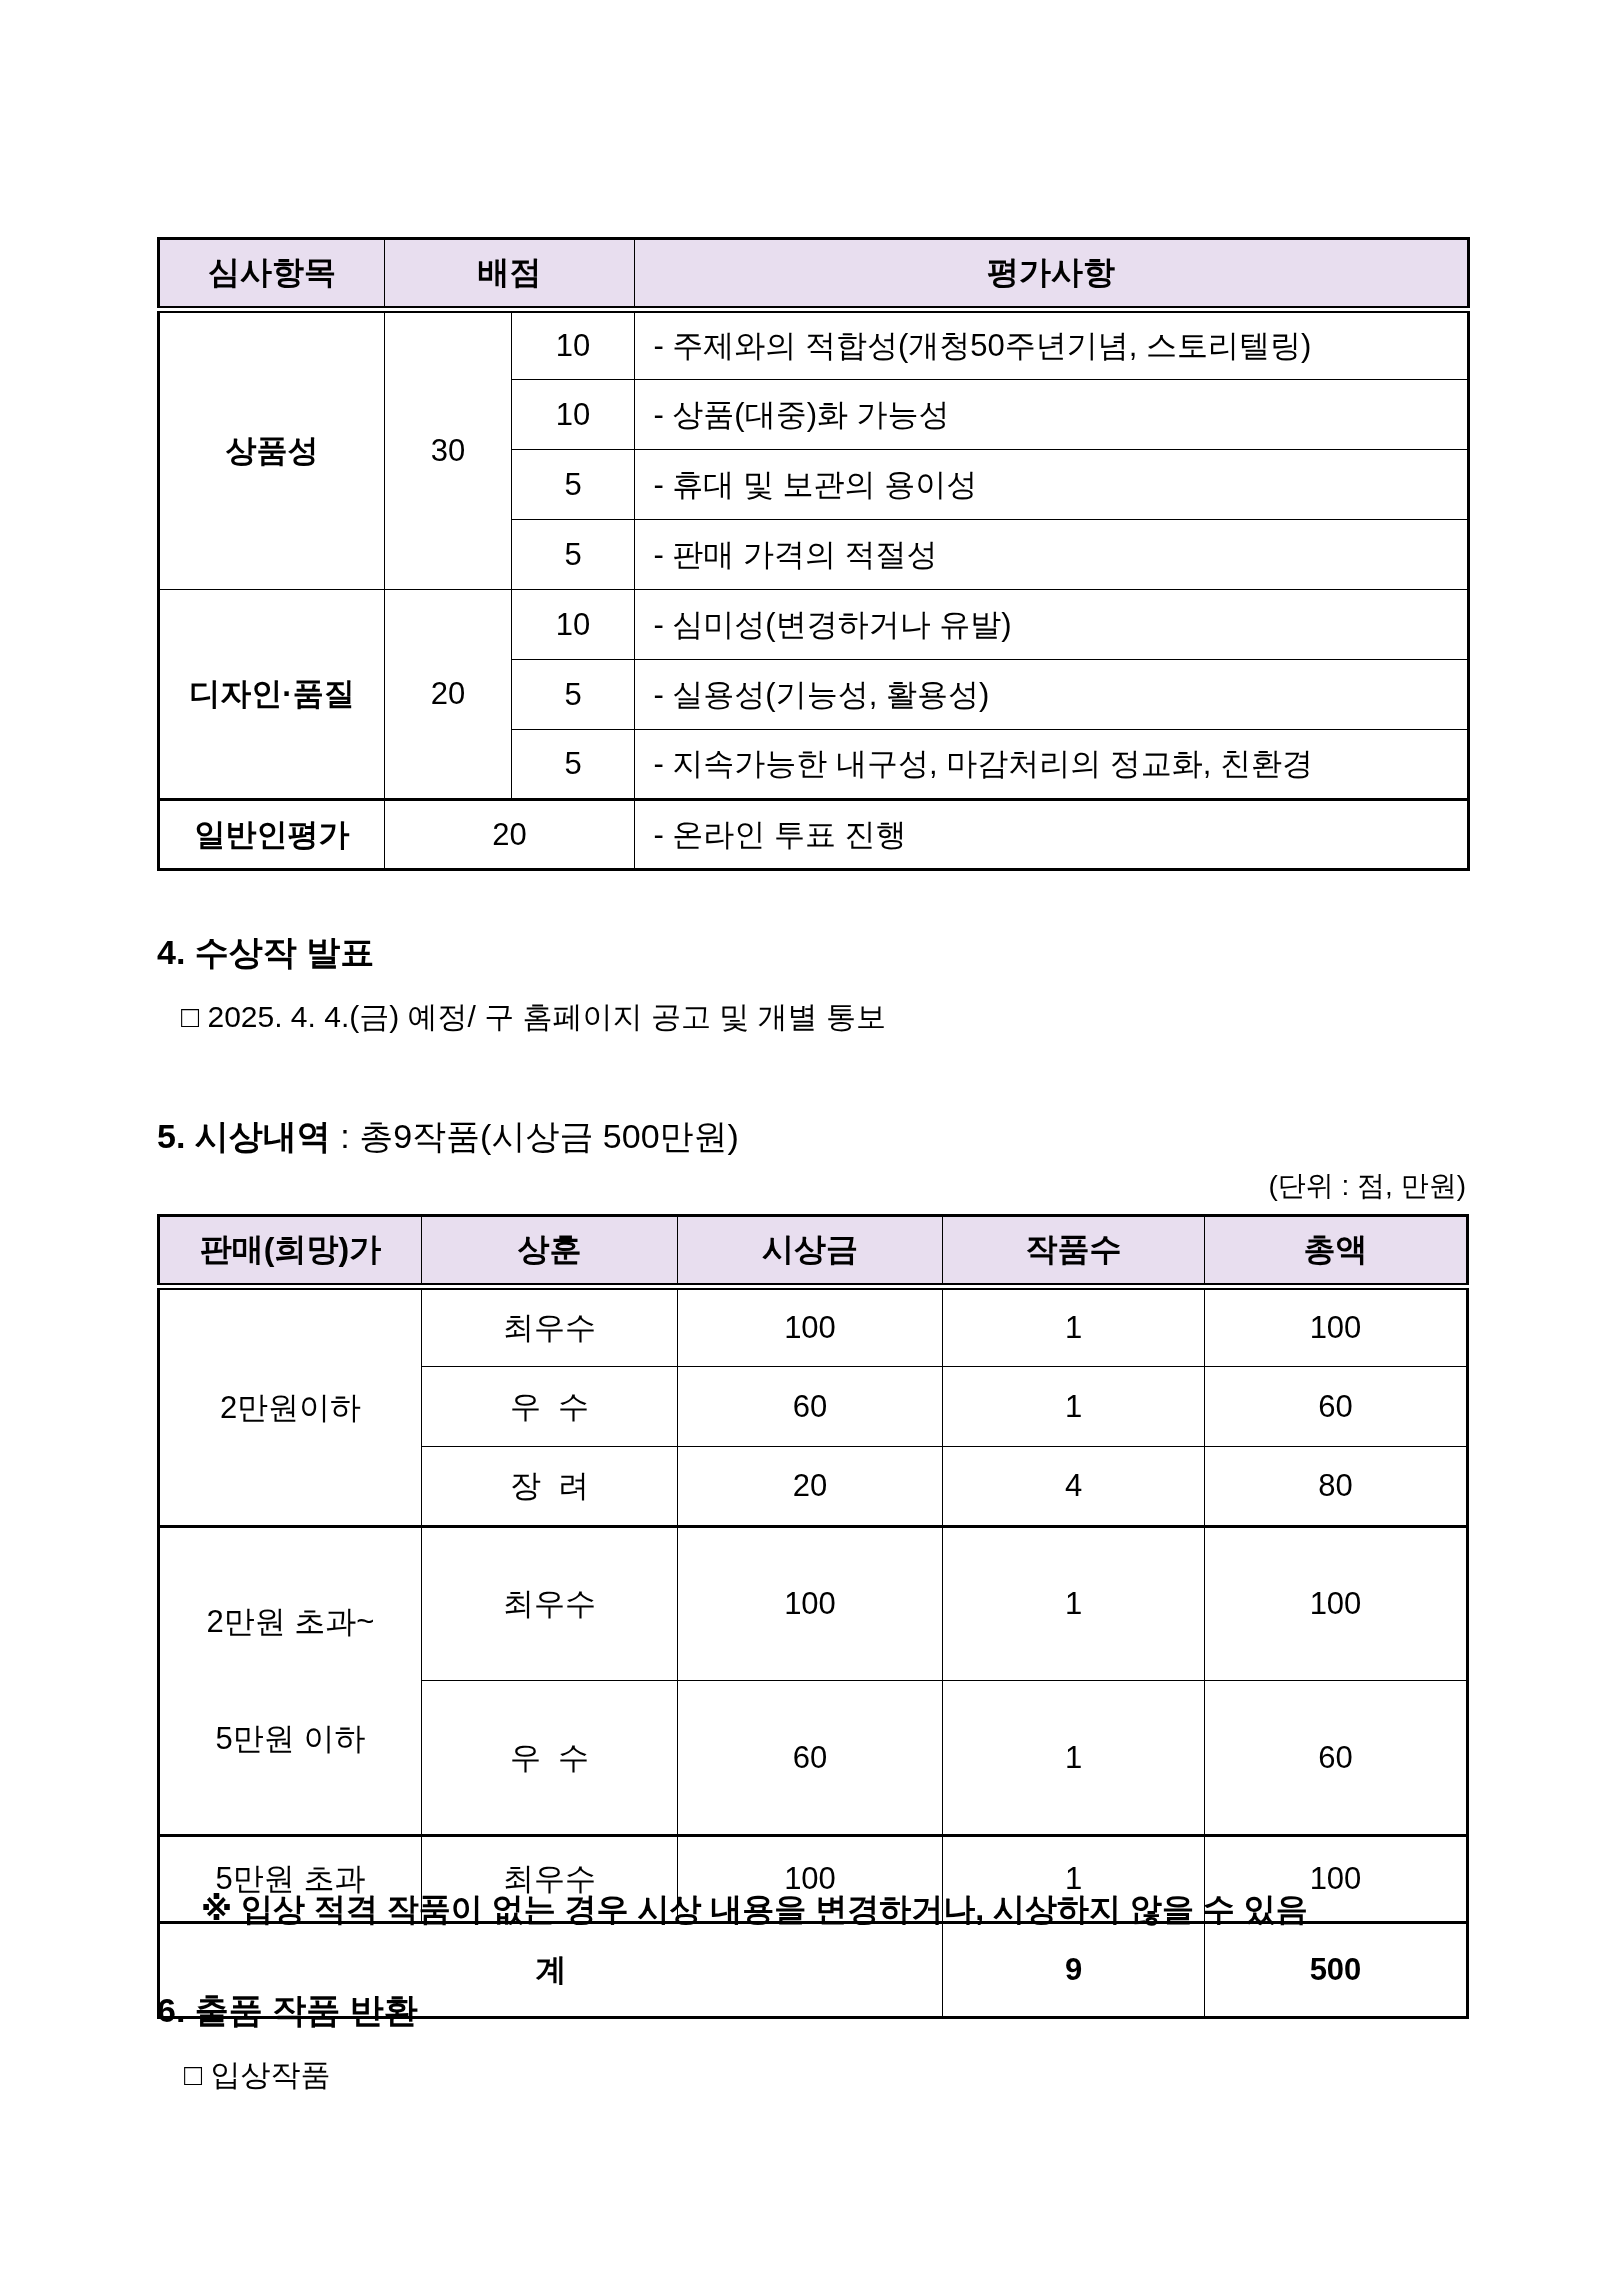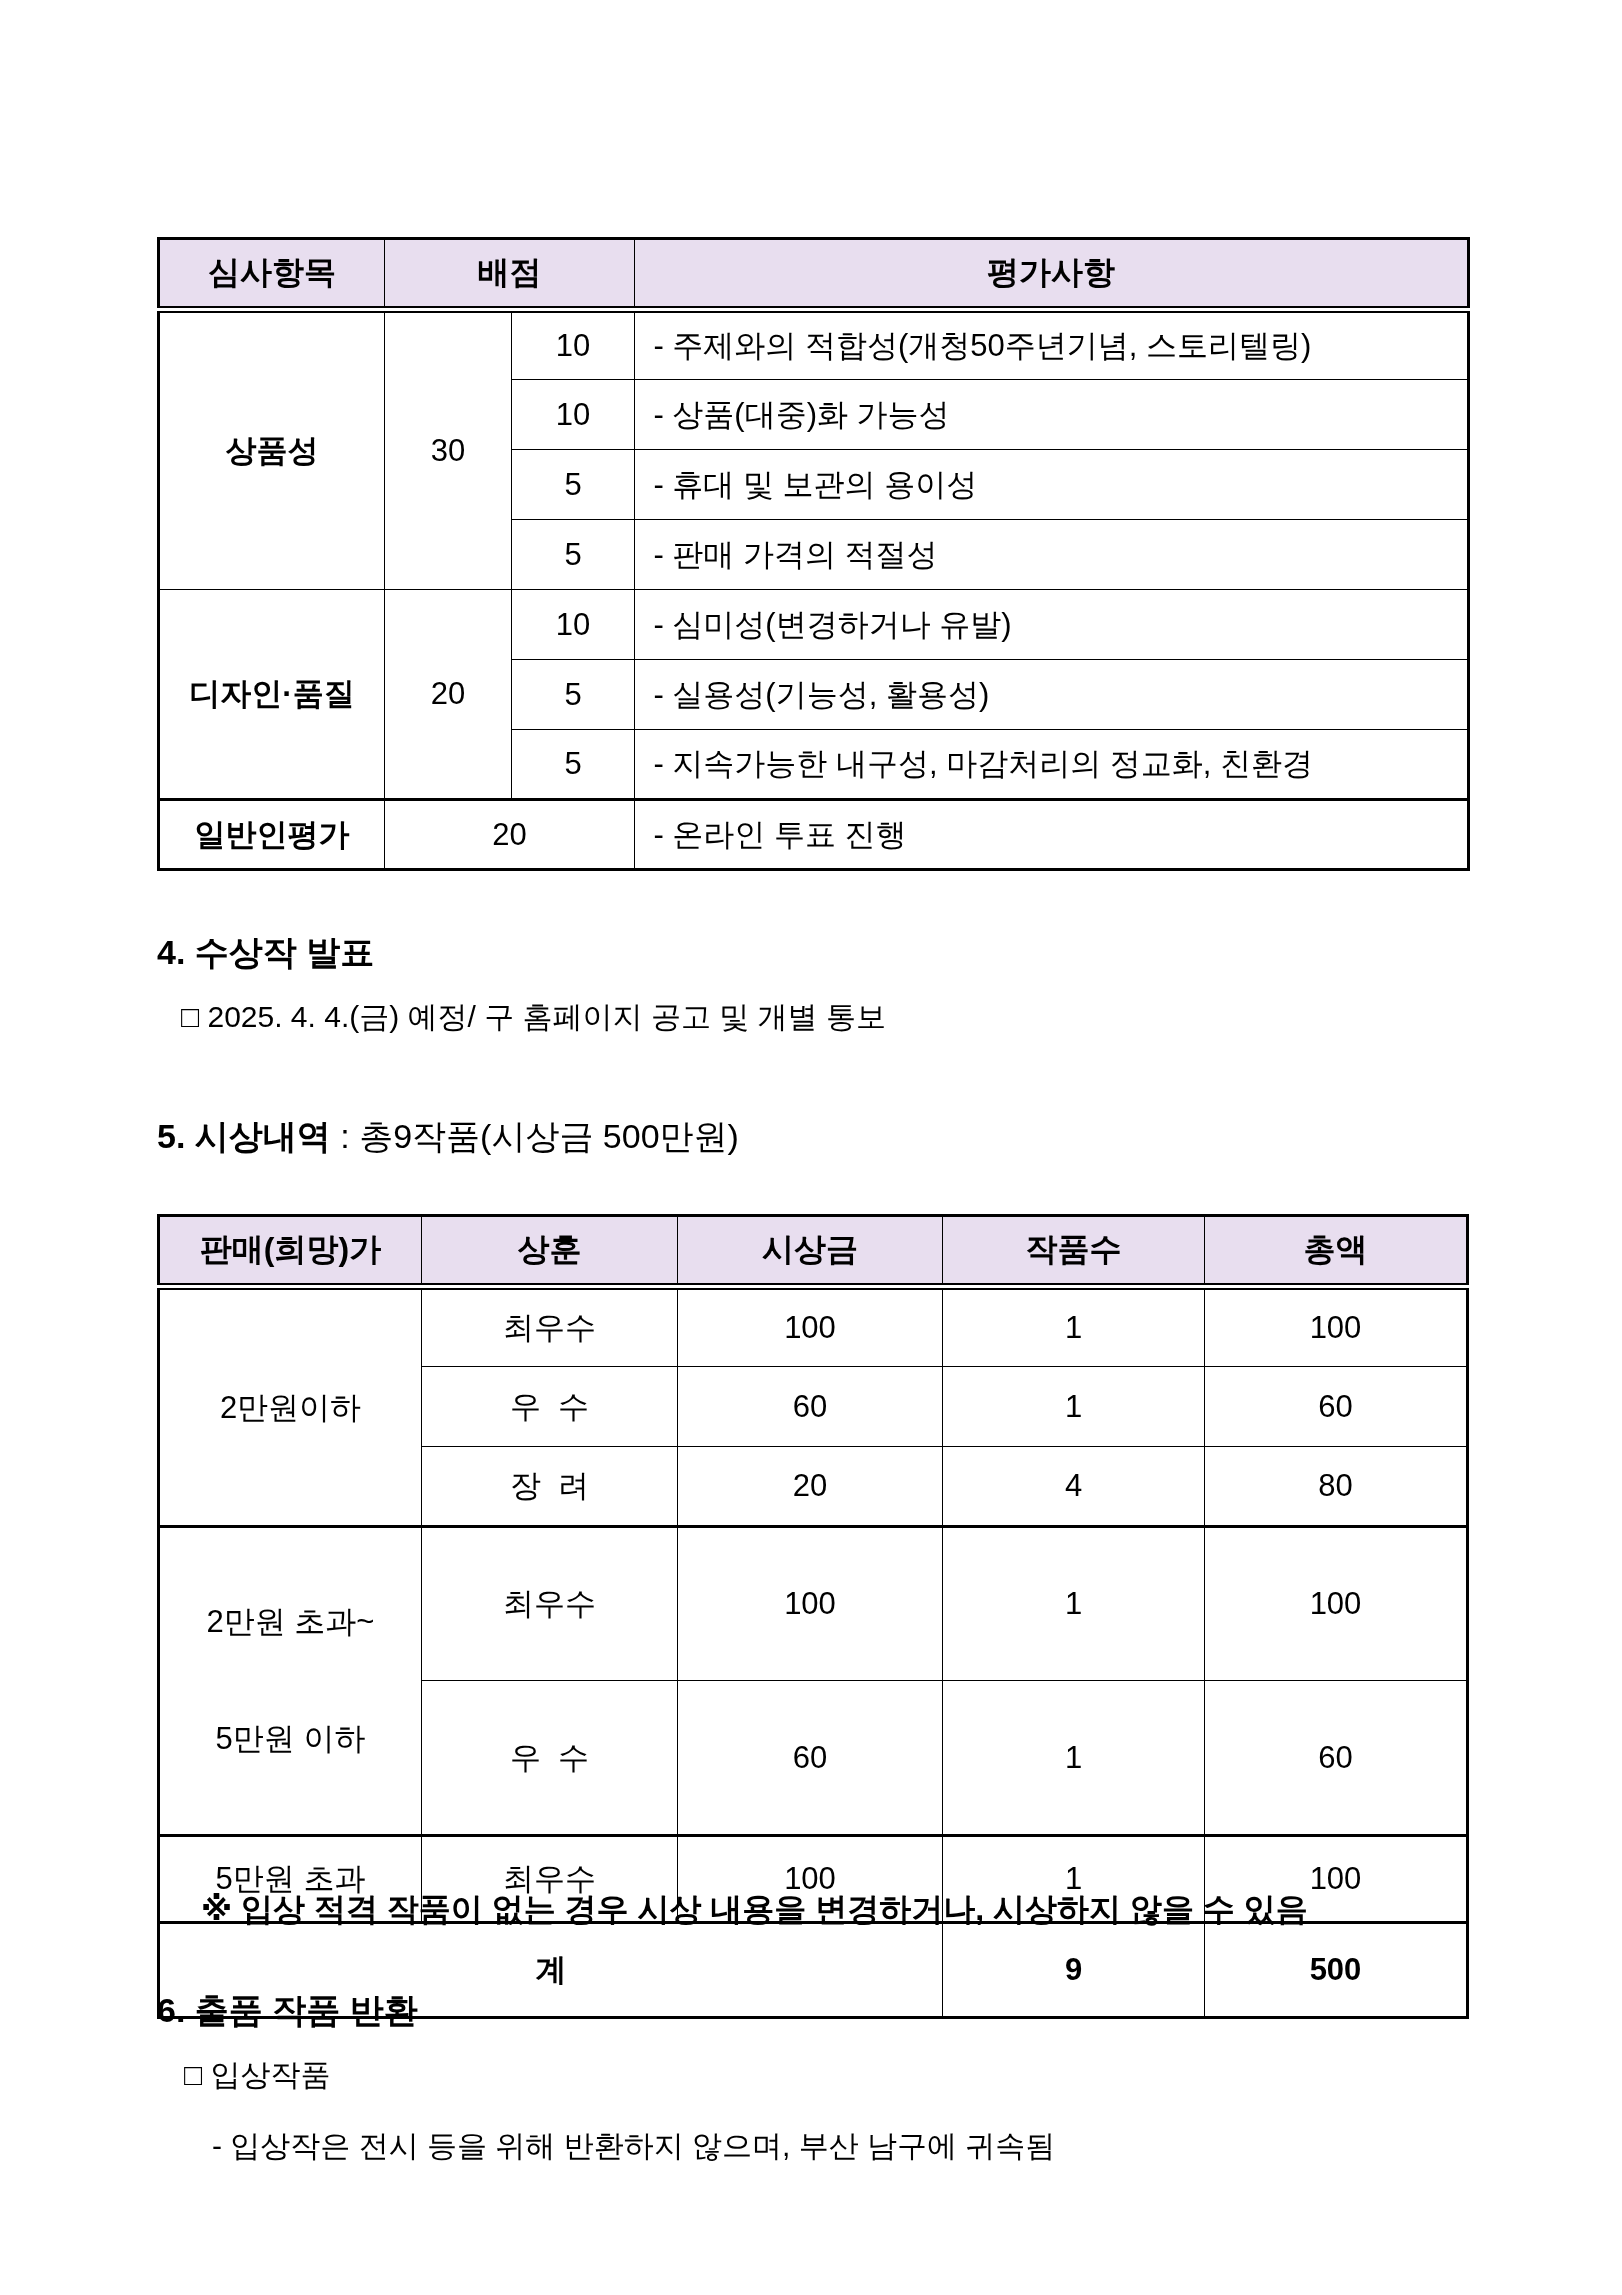--- a/index.html
+++ b/index.html
@@ -130,20 +130,21 @@
         <td colspan="2">20</td>
         <td class="crit">- 온라인 투표 진행</td>
       </tr>
     </tbody>
   </table>
 
   <div class="heading" id="h4" style="left:157px; top:930px;">4. 수상작 발표</div>
   <div class="body-line" style="left:181px; top:997px;">□ 2025. 4. 4.(금) 예정/ 구 홈페이지 공고 및 개별 통보</div>
 
   <div class="heading" id="h5" style="left:157px; top:1114px;"><span>5. 시상내역</span><span class="rest"> : 총9작품(시상금 500만원)</span></div>
+  <div id="unit-note" style="top:1167px;">(단위 : 점, 만원)</div>
 
   <table id="table2" class="doc-table">
     <colgroup>
       <col style="width:263px">
         <col style="width:256px">
         <col style="width:265px">
         <col style="width:262px">
         <col style="width:263px">
     </colgroup>
     <tbody>
@@ -201,16 +202,15 @@
         <td>9</td>
         <td>500</td>
       </tr>
     </tbody>
   </table>
 
   <div id="award-note" style="left:157px; top:1888px;padding-left:44px;">※ 입상 적격 작품이 없는 경우 시상 내용을 변경하거나, 시상하지 않을 수 있음</div>
 
   <div class="heading" style="left:157px; top:1988px;">6. 출품 작품 반환</div>
   <div class="body-line" style="left:184px; top:2055px;">□ 입상작품</div>
-  <div class="body-line" style="left:212px; top:2126px;">- 입상작은 전시 등을 위해 반환하지 않으며, 부산 남구에 귀속됨</div>
 
 </div>
 
 
 </body></html>

